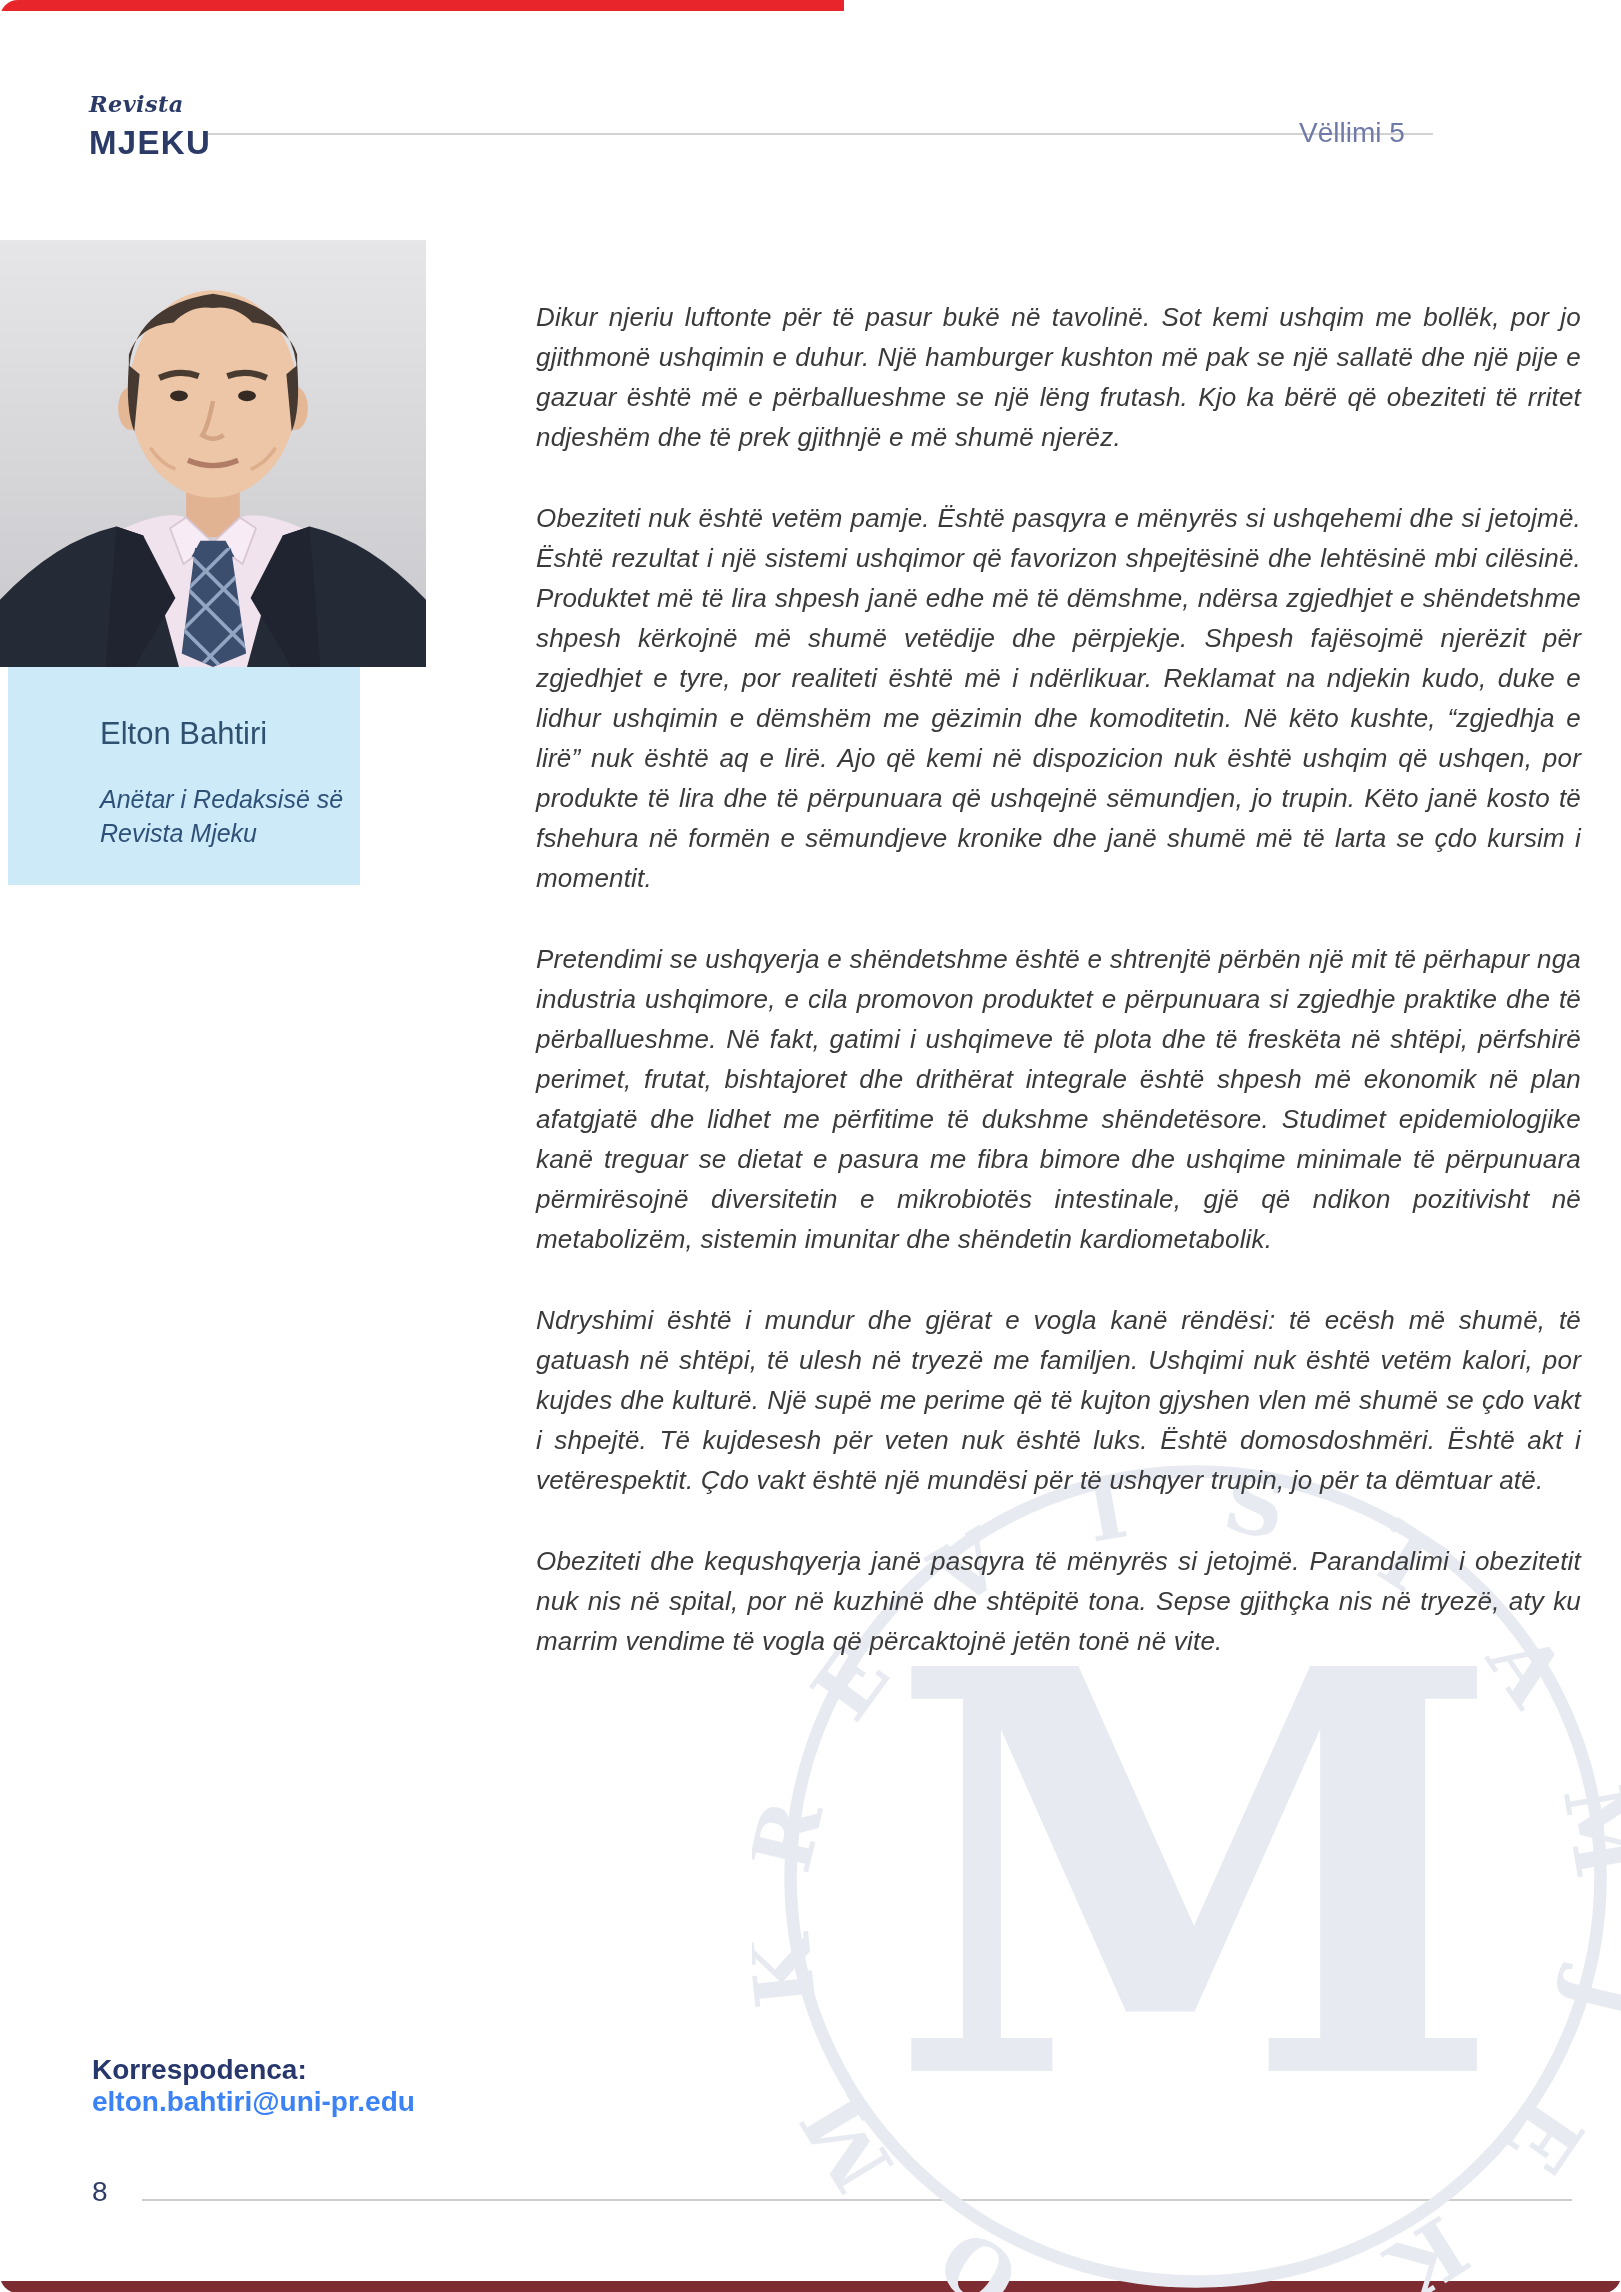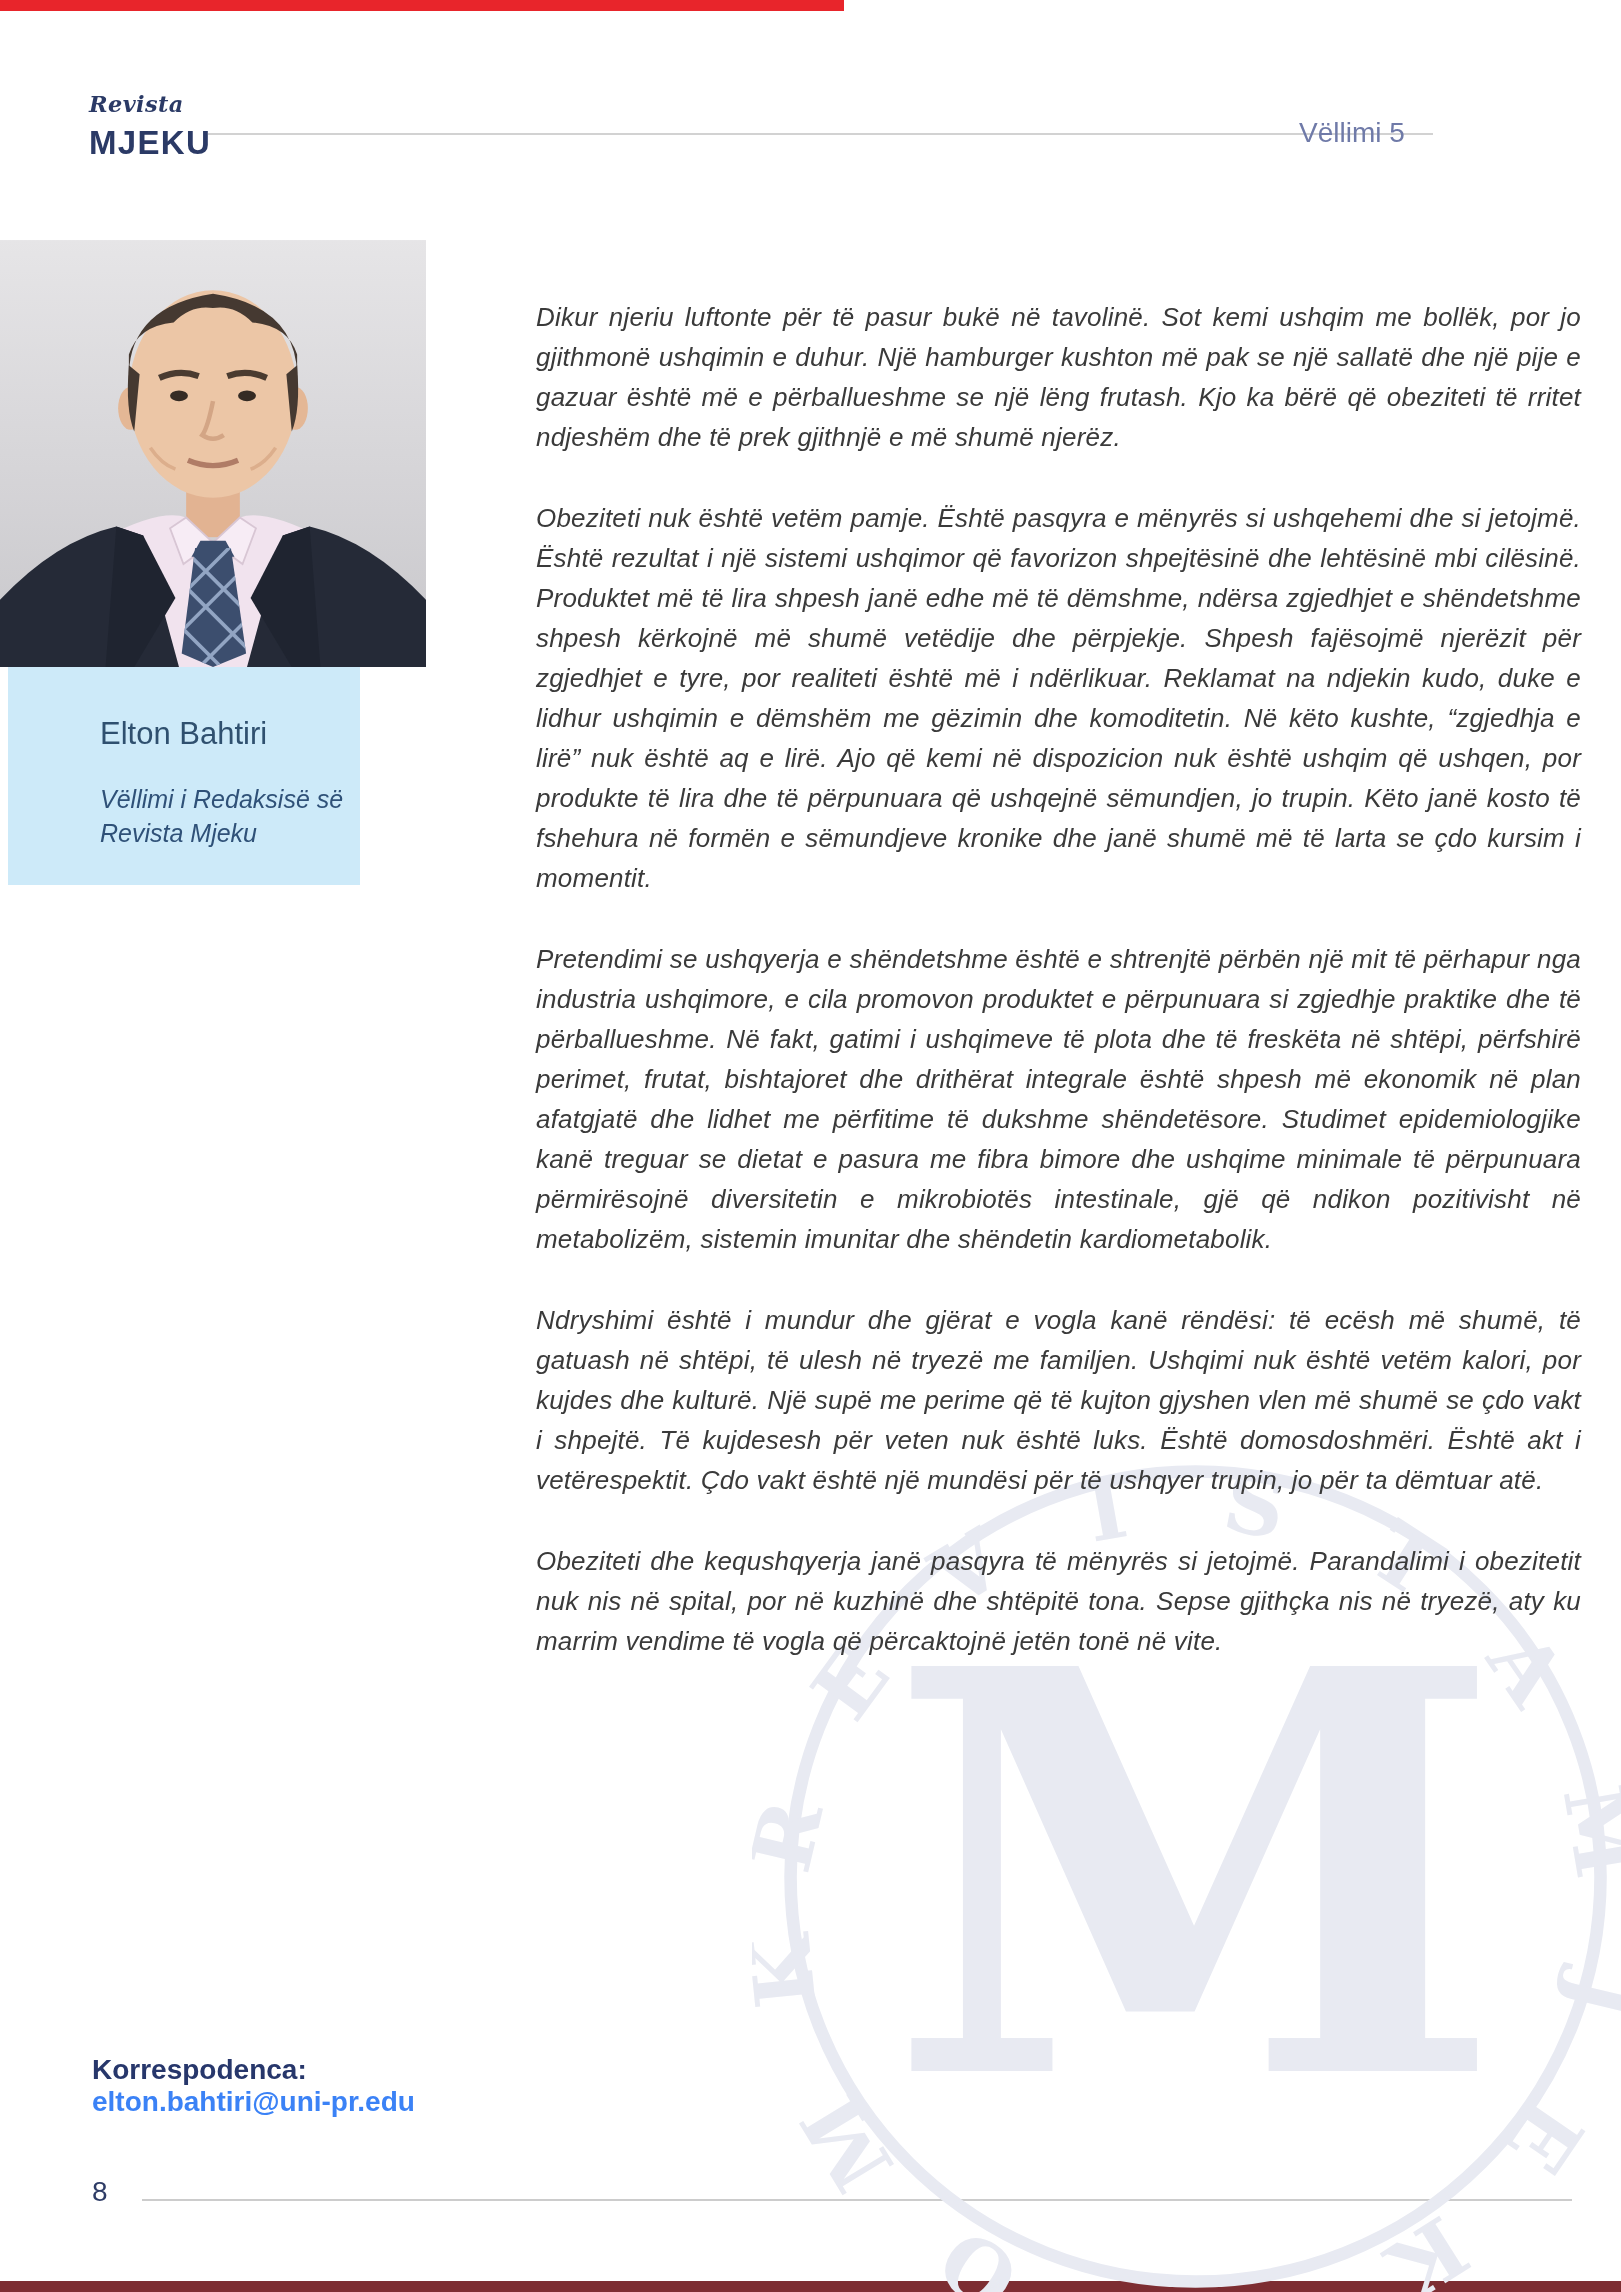--- a/index.html
+++ b/index.html
@@ -1,18 +1,18 @@
 <!DOCTYPE html>
 <html style="font-size:14.3px"><head>
 <meta charset="utf-8">
 <style>
   html,body{margin:0;padding:0;background:#ffffff;}
   #page{
     position:relative;width:1621px;height:2293px;background:#ffffff;
-    overflow:hidden;font-family:"Liberation Sans",sans-serif;
+    overflow:hidden;font-family:"Liberation Sans",sans-serif;border-radius:18px;
   }
   
   .top-bar{position:absolute;left:0;top:0;width:844px;height:10.7px;background:#e8252b;}
   .bottom-bar{position:absolute;left:0;top:2281px;width:1621px;height:11.6px;background:#7d2d32;}
 
   
   .brand{position:absolute;left:89px;top:93px;color:#2b3a66;line-height:1;}
   .brand-script{font-family:"DejaVu Serif",serif;font-style:italic;font-weight:bold;font-size:22.4px;letter-spacing:0.4px;}
   .brand-name{font-family:"Liberation Sans",sans-serif;font-weight:bold;font-size:33px;letter-spacing:1.3px;margin-top:11px;}
   .header-rule{position:absolute;left:208px;top:133px;width:1225px;height:0;border-top:2.7px solid #d2d2d2;}
@@ -122,21 +122,21 @@
 
       <path d="M 238 180 Q 232 210 226 218 Q 238 226 250 218" stroke="#d3a585" stroke-width="5" fill="none"></path>
       <path d="M 210 246 Q 238 258 266 246" stroke="#b07c66" stroke-width="6" fill="none"></path>
       <path d="M 168 232 Q 180 250 196 256" stroke="#dcae8c" stroke-width="4" fill="none"></path>
       <path d="M 308 232 Q 296 250 280 256" stroke="#dcae8c" stroke-width="4" fill="none"></path>
     </svg>
   </div>
 
   <div class="author-box">
     <div class="author-name">Elton Bahtiri</div>
-    <div class="author-role">Vëllimi i Redaksisë së Revista Mjeku</div>
+    <div class="author-role">Anëtar i Redaksisë së Revista Mjeku</div>
   </div>
 
   <div class="article">
     <p>Dikur njeriu luftonte për të pasur bukë në tavolinë. Sot kemi ushqim me bollëk, por jo gjithmonë ushqimin e duhur. Një hamburger kushton më pak se një sallatë dhe një pije e gazuar është më e përballueshme se një lëng frutash. Kjo ka bërë që obeziteti të rritet ndjeshëm dhe të prek gjithnjë e më shumë njerëz.</p>
     <p>Obeziteti nuk është vetëm pamje. Është pasqyra e mënyrës si ushqehemi dhe si jetojmë. Është rezultat i një sistemi ushqimor që favorizon shpejtësinë dhe lehtësinë mbi cilësinë. Produktet më të lira shpesh janë edhe më të dëmshme, ndërsa zgjedhjet e shëndetshme shpesh kërkojnë më shumë vetëdije dhe përpjekje. Shpesh fajësojmë njerëzit për zgjedhjet e tyre, por realiteti është më i ndërlikuar. Reklamat na ndjekin kudo, duke e lidhur ushqimin e dëmshëm me gëzimin dhe komoditetin. Në këto kushte, “zgjedhja e lirë” nuk është aq e lirë. Ajo që kemi në dispozicion nuk është ushqim që ushqen, por produkte të lira dhe të përpunuara që ushqejnë sëmundjen, jo trupin. Këto janë kosto të fshehura në formën e sëmundjeve kronike dhe janë shumë më të larta se çdo kursim i momentit.</p>
     <p>Pretendimi se ushqyerja e shëndetshme është e shtrenjtë përbën një mit të përhapur nga industria ushqimore, e cila promovon produktet e përpunuara si zgjedhje praktike dhe të përballueshme. Në fakt, gatimi i ushqimeve të plota dhe të freskëta në shtëpi, përfshirë perimet, frutat, bishtajoret dhe drithërat integrale është shpesh më ekonomik në plan afatgjatë dhe lidhet me përfitime të dukshme shëndetësore. Studimet epidemiologjike kanë treguar se dietat e pasura me fibra bimore dhe ushqime minimale të përpunuara përmirësojnë diversitetin e mikrobiotës intestinale, gjë që ndikon pozitivisht në metabolizëm, sistemin imunitar dhe shëndetin kardiometabolik.</p>
     <p>Ndryshimi është i mundur dhe gjërat e vogla kanë rëndësi: të ecësh më shumë, të gatuash në shtëpi, të ulesh në tryezë me familjen. Ushqimi nuk është vetëm kalori, por kujdes dhe kulturë. Një supë me perime që të kujton gjyshen vlen më shumë se çdo vakt i shpejtë. Të kujdesesh për veten nuk është luks. Është domosdoshmëri. Është akt i vetërespektit. Çdo vakt është një mundësi për të ushqyer trupin, jo për ta dëmtuar atë.</p>
     <p>Obeziteti dhe kequshqyerja janë pasqyra të mënyrës si jetojmë. Parandalimi i obezitetit nuk nis në spital, por në kuzhinë dhe shtëpitë tona. Sepse gjithçka nis në tryezë, aty ku marrim vendime të vogla që përcaktojnë jetën tonë në vite.</p>
   </div>
 

